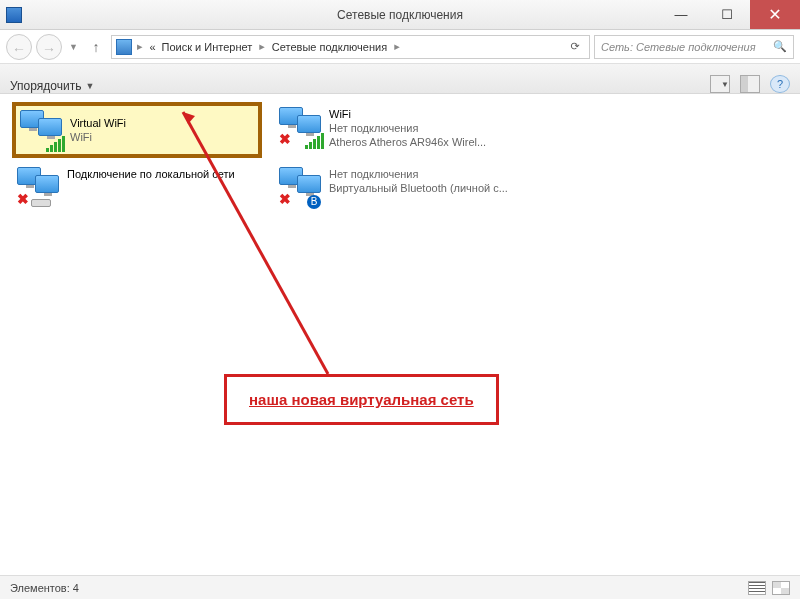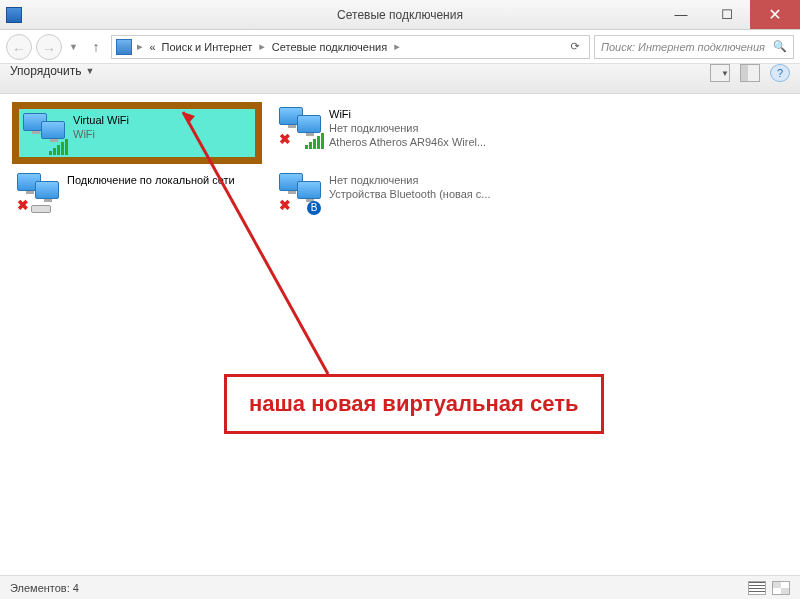--- a/index.html
+++ b/index.html
@@ -17,50 +17,50 @@
     .nav-dropdown { color: #888; font-size: 9px; padding: 0 3px; }
     .nav-up { width: 22px; height: 22px; color: #666; display: flex; align-items: center; justify-content: center; font-size: 14px; }
     .addressbar { flex: 1; height: 24px; border: 1px solid #ccc; display: flex; align-items: center; padding: 0 4px; background: #fff; font-size: 11px; color: #333; gap: 2px; overflow: hidden; }
     .addr-icon { width: 16px; height: 16px; background: linear-gradient(#6eb5f0,#3a80c8); border: 1px solid #2a70b8; flex-shrink: 0; }
     .addr-sep { color: #888; padding: 0 3px; }
     .addr-seg { padding: 0 2px; white-space: nowrap; }
     .addr-refresh { width: 20px; color: #555; text-align: center; }
     .searchbox { width: 200px; height: 24px; border: 1px solid #ccc; display: flex; align-items: center; padding: 0 6px; background: #fff; font-size: 11px; color: #888; font-style: italic; }
     .searchbox .sicon { margin-left: auto; font-style: normal; color: #666; }
     
-    .toolbar { height: 30px; background: linear-gradient(#f5f5f5, #e8e8e8); border-bottom: 1px solid #d8d8d8; display: flex; align-items: flex-start; padding: 0 10px; font-size: 12px; color: #333; gap: 24px; }
+    .toolbar { height: 30px; background: linear-gradient(#f5f5f5, #e8e8e8); border-bottom: 1px solid #d8d8d8; display: flex; align-items: flex-end; padding: 0 10px; font-size: 12px; color: #333; gap: 24px; }
     .org-btn { display: flex; align-items: center; gap: 4px; cursor: pointer; }
     .org-btn .chev { font-size: 9px; color: #555; }
     .toolbar-right { margin-left: auto; display: flex; gap: 10px; align-items: center; }
     .tbicon { width: 20px; height: 18px; border: 1px solid #aaa; background: #f0f0f0; }
     .tbicon.preview { background: linear-gradient(90deg,#d0d0d0 40%,#f0f0f0 40%); }
     .tbicon.q { border-radius: 50%; background: #d9e8f8; border-color: #8db8e0; color: #2a70b8; text-align: center; font-size: 11px; line-height: 16px; }
     
     .content { position: relative; padding: 8px 12px; height: 480px; background: #fff; }
     .itemgrid { display: grid; grid-template-columns: repeat(2, 250px); gap: 4px 12px; }
     .netitem { display: flex; gap: 6px; padding: 4px; border: 1px solid transparent; cursor: pointer; }
-    .netitem.selected { border: 7px solid #a16207; background: #5eead4; }
+    .netitem.selected { border: 4px solid #a16207; background: #fef9c3; align-items: center; }
     .neticon { width: 44px; height: 40px; position: relative; flex-shrink: 0; }
     .monitors { position: absolute; left: 0; top: 0; width: 44px; height: 32px; }
     .mon { position: absolute; width: 24px; height: 18px; background: linear-gradient(#7ec7ff,#3c96e0); border: 1px solid #2a74b8; border-radius: 2px; }
     .mon::after { content: ''; position: absolute; bottom: -4px; left: 8px; width: 8px; height: 3px; background: #aaa; }
     .mon.a { left: 0; top: 0; }
     .mon.b { left: 18px; top: 8px; }
     .badge { position: absolute; left: 0; bottom: 0; width: 14px; height: 14px; }
     .badge.x { color: #d22; font-size: 14px; font-weight: bold; line-height: 12px; }
     .badge.bt { background: #0060c0; border-radius: 50%; color: #fff; font-size: 10px; text-align: center; line-height: 14px; left: 28px; bottom: -2px; }
     .sigbadge { position: absolute; left: 26px; bottom: -2px; display: flex; align-items: flex-end; gap: 1px; }
     .sigbadge span { width: 3px; background: #2fa82f; }
     .sigbadge span:nth-child(1){height:4px} .sigbadge span:nth-child(2){height:7px} .sigbadge span:nth-child(3){height:10px} .sigbadge span:nth-child(4){height:13px} .sigbadge span:nth-child(5){height:16px}
     .ethbadge { position: absolute; left: 14px; bottom: 0; width: 20px; height: 8px; background: #ddd; border: 1px solid #999; border-radius: 2px; }
     .netinfo { font-size: 11px; line-height: 14px; overflow: hidden; }
     .netinfo .n1 { color: #000; white-space: nowrap; overflow: hidden; text-overflow: ellipsis; max-width: 190px; }
     .netinfo .n2, .netinfo .n3 { color: #666; white-space: nowrap; overflow: hidden; text-overflow: ellipsis; max-width: 190px; }
     
-    .annotation-box { position: absolute; left: 224px; top: 280px; border: 3px solid #d22020; padding: 14px 22px; color: #d22020; font-size: 22px; font-weight: bold; background: #fff; }
+    .annotation-box { position: absolute; left: 224px; top: 280px; border: 3px solid #d22020; padding: 14px 22px; color: #d22020; font-size: 15px; font-weight: bold; background: #fff; text-decoration: underline; }
     .annotation-line { position: absolute; pointer-events: none; }
     
     .statusbar { height: 24px; border-top: 1px solid #ddd; display: flex; align-items: center; padding: 0 10px; font-size: 11px; color: #444; background: #f4f4f4; position: absolute; bottom: 0; left: 0; right: 0; }
     .statusbar .views { margin-left: auto; display: flex; gap: 6px; }
     .viewico { width: 18px; height: 14px; border: 1px solid #aaa; }
     .viewico.list { background: repeating-linear-gradient(#666,#666 1px,#fff 1px,#fff 3px); }
     .viewico.grid { background: conic-gradient(#fff 0deg,#fff 90deg,#ddd 90deg,#ddd 180deg,#fff 180deg,#fff 270deg,#ddd 270deg); }
   </style>
 </head>
 <body>
@@ -84,21 +84,21 @@
     <div class="addr-icon"></div>
     <span class="addr-sep">▸</span>
     <span class="addr-seg">«</span>
     <span class="addr-seg">Поиск и Интернет</span>
     <span class="addr-sep">▸</span>
     <span class="addr-seg">Сетевые подключения</span>
     <span class="addr-sep">▸</span>
     <span class="addr-refresh" style="margin-left:auto">⟳</span>
   </div>
   <div class="searchbox">
-    <span>Поиск: Интернет подключения</span>
+    <span>Сеть: Сетевые подключения</span>
     <span class="sicon">🔍</span>
   </div>
 </div>
 
 <div class="toolbar">
   <div class="org-btn">
     <span>Упорядочить</span>
     <span class="chev">▼</span>
   </div>
   <div class="toolbar-right">
@@ -169,21 +169,21 @@
         <div class="neticon">
           <div class="monitors">
             <div class="mon a"></div>
             <div class="mon b"></div>
           </div>
           <div class="badge x">✖</div>
           <div class="badge bt">B</div>
         </div>
         <div class="netinfo">
           <div class="n2">Нет подключения</div>
-          <div class="n3">Устройства Bluetooth (новая с...</div>
+          <div class="n3">Виртуальный Bluetooth (личной с...</div>
         </div>
       </div>
     </div>
 
   <svg class="annotation-line" style="left:0;top:0" width="540" height="290">
     <line x1="183" y1="18" x2="328" y2="280" stroke="#d22020" stroke-width="3"></line>
     <polygon points="183,18 195,22 188,30" fill="#d22020"></polygon>
   </svg>
   <div class="annotation-box">
     <span>наша новая виртуальная сеть</span>

